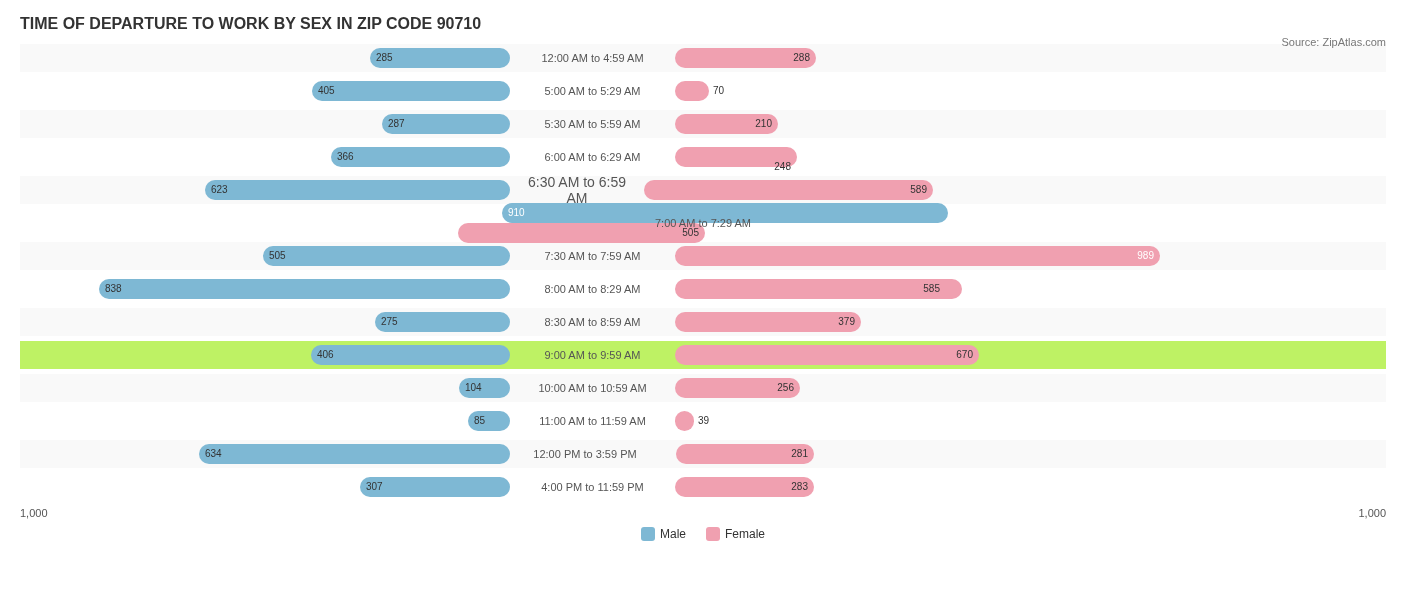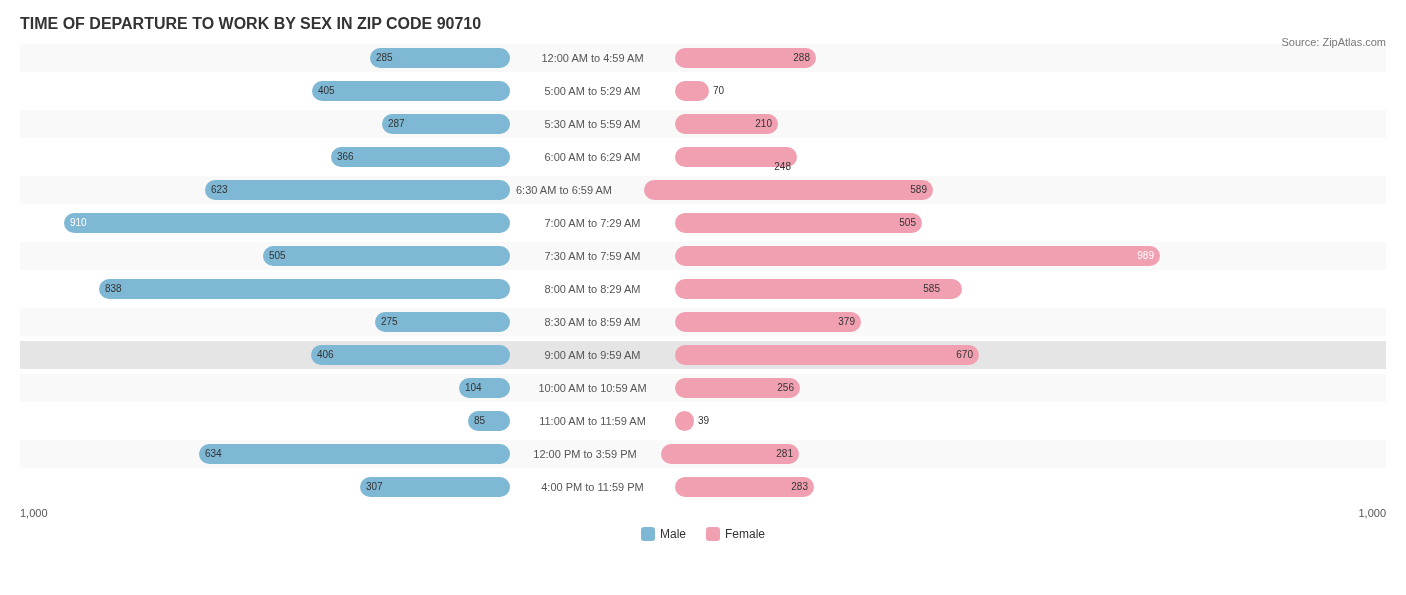--- a/index.html
+++ b/index.html
@@ -126,30 +126,30 @@
         <span style="font-size:10px;color:#333;white-space:nowrap;margin-top:20px;">248</span>
       </div>
     </div>
   </div>
         <div style="display: flex; align-items: center; height: 28px; background: rgb(249, 249, 249);">
     <div style="width:490px; display:flex; align-items:center; justify-content:flex-end; position:relative; height:100%;">
       <div style="width:305px; height:20px; background:#7eb8d4; border-radius:10px; position:absolute; right:0; display:flex; align-items:center; justify-content:flex-start; padding: 0 6px;">
         <span style="font-size:10px;color:#333;white-space:nowrap;">623</span>
       </div>
     </div>
-    <div style="width:134px; font-size:11px; color:#555; flex-shrink:0; padding:0 6px; z-index:1; background:transparent;">
+    <div style="width:134px; text-align:center; font-size:14px; color:#555; flex-shrink:0; padding:0 6px; z-index:1; background:transparent;">
       6:30 AM to 6:59 AM
     </div>
     <div style="width:490px; display:flex; align-items:center; position:relative; height:100%;">
       <div style="width:289px; height:20px; background:#f0a0b0; border-radius:10px; position:absolute; left:0; display:flex; align-items:center; justify-content:flex-end; padding:0 6px;">
         <span style="font-size:10px;color:#333;white-space:nowrap;">589</span>
       </div>
     </div>
   </div>
-        <div style="display: flex; align-items: center; height: 28px; background: rgb(255, 255, 255);">
+        <div style="display: flex; align-items: center; height: 28px; background: rgb(255, 255, 255); flex-direction: column;">
     <div style="width:490px; display:flex; align-items:center; justify-content:flex-end; position:relative; height:100%;">
       <div style="width:446px; height:20px; background:#7eb8d4; border-radius:10px; position:absolute; right:0; display:flex; align-items:center; justify-content:flex-start; padding: 0 6px;">
         <span style="font-size:10px;color:#fff;white-space:nowrap;">910</span>
       </div>
     </div>
     <div style="width:165px; text-align:center; font-size:11px; color:#555; flex-shrink:0; padding:0 6px; z-index:1; background:transparent;">
       7:00 AM to 7:29 AM
     </div>
     <div style="width:490px; display:flex; align-items:center; position:relative; height:100%;">
       <div style="width:247px; height:20px; background:#f0a0b0; border-radius:10px; position:absolute; left:0; display:flex; align-items:center; justify-content:flex-end; padding:0 6px;">
@@ -195,21 +195,21 @@
     </div>
     <div style="width:165px; text-align:center; font-size:11px; color:#555; flex-shrink:0; padding:0 6px; z-index:1; background:transparent;">
       8:30 AM to 8:59 AM
     </div>
     <div style="width:490px; display:flex; align-items:center; position:relative; height:100%;">
       <div style="width:186px; height:20px; background:#f0a0b0; border-radius:10px; position:absolute; left:0; display:flex; align-items:center; justify-content:flex-end; padding:0 6px;">
         <span style="font-size:10px;color:#333;white-space:nowrap;">379</span>
       </div>
     </div>
   </div>
-        <div style="display: flex; align-items: center; height: 28px; background: #e5e5e5;">
+        <div style="display: flex; align-items: center; height: 28px; background: #bef264;">
     <div style="width:490px; display:flex; align-items:center; justify-content:flex-end; position:relative; height:100%;">
       <div style="width:199px; height:20px; background:#7eb8d4; border-radius:10px; position:absolute; right:0; display:flex; align-items:center; justify-content:flex-start; padding: 0 6px;">
         <span style="font-size:10px;color:#333;white-space:nowrap;">406</span>
       </div>
     </div>
     <div style="width:165px; text-align:center; font-size:11px; color:#555; flex-shrink:0; padding:0 6px; z-index:1; background:transparent;">
       9:00 AM to 9:59 AM
     </div>
     <div style="width:490px; display:flex; align-items:center; position:relative; height:100%;">
       <div style="width:304px; height:20px; background:#f0a0b0; border-radius:10px; position:absolute; left:0; display:flex; align-items:center; justify-content:flex-end; padding:0 6px;">
@@ -250,21 +250,21 @@
         <div style="display: flex; align-items: center; height: 28px; background: rgb(249, 249, 249);">
     <div style="width:490px; display:flex; align-items:center; justify-content:flex-end; position:relative; height:100%;">
       <div style="width:311px; height:20px; background:#7eb8d4; border-radius:10px; position:absolute; right:0; display:flex; align-items:center; justify-content:flex-start; padding: 0 6px;">
         <span style="font-size:10px;color:#333;white-space:nowrap;">634</span>
       </div>
     </div>
     <div style="width:150px; text-align:center; font-size:11px; color:#555; flex-shrink:0; padding:0 6px; z-index:1; background:transparent;">
       12:00 PM to 3:59 PM
     </div>
     <div style="width:490px; display:flex; align-items:center; position:relative; height:100%;">
-      <div style="width:138px; height:20px; background:#f0a0b0; border-radius:10px; position:absolute; left:1px; display:flex; align-items:center; justify-content:flex-end; padding:0 6px;">
+      <div style="width:138px; height:20px; background:#f0a0b0; border-radius:10px; position:absolute; left:16px; display:flex; align-items:center; justify-content:flex-end; padding:0 6px;">
         <span style="font-size:10px;color:#333;white-space:nowrap;">281</span>
       </div>
     </div>
   </div>
         <div style="display: flex; align-items: center; height: 28px; background: rgb(255, 255, 255);">
     <div style="width:490px; display:flex; align-items:center; justify-content:flex-end; position:relative; height:100%;">
       <div style="width:150px; height:20px; background:#7eb8d4; border-radius:10px; position:absolute; right:0; display:flex; align-items:center; justify-content:flex-start; padding: 0 6px;">
         <span style="font-size:10px;color:#333;white-space:nowrap;">307</span>
       </div>
     </div>

